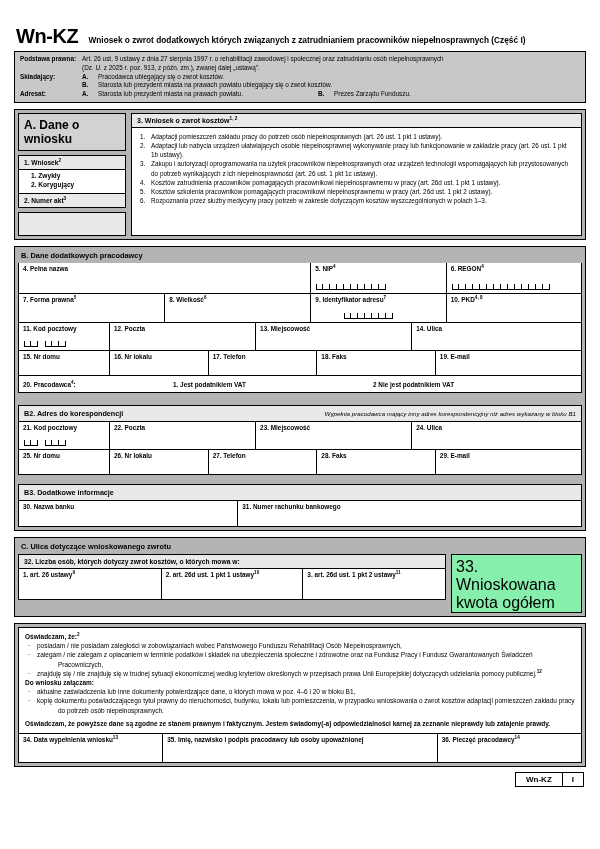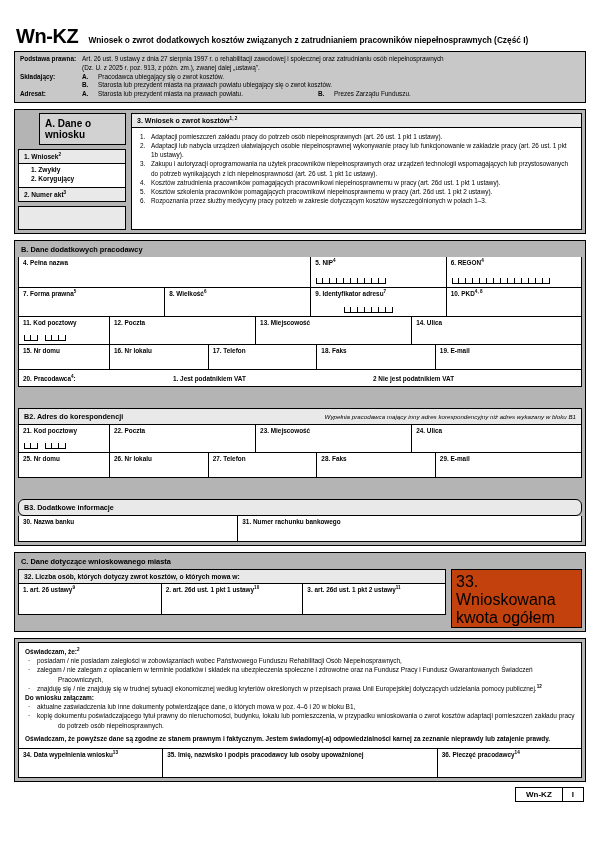--- a/index.html
+++ b/index.html
@@ -55,21 +55,21 @@
   .comb span{
     width:7px;height:6px;border:1px solid #000;border-top:none;
     border-left:none;box-sizing:border-box;
   }
   .comb span:first-child{border-left:1px solid #000;}
   .comb-gap{width:5px;}
 
   
   .secA{display:flex;gap:5px;}
   .colA{width:108px;flex:none;}
-  .A-head{background:#d2d2d2;border:1px solid #000;font-size:10px;font-weight:bold;padding:4px 5px;margin-left:21px;}
+  .A-head{background:#d2d2d2;border:1px solid #000;font-size:12px;font-weight:bold;padding:4px 5px;}
   .A-box{border:1px solid #000;background:#e9e9e9;margin-top:4px;padding:3px 5px;font-size:6.6px;font-weight:bold;}
   .A-sub{border:1px solid #000;border-top:none;background:#fff;padding:2px 5px 3px 12px;font-size:6.6px;font-weight:bold;line-height:1.35;}
   .A-blank{border:1px solid #000;background:#e9e9e9;height:22px;margin-top:4px;}
   .colB{flex:1;border:1px solid #000;background:#fff;}
   .colB-t{background:#e9e9e9;border-bottom:1px solid #000;font-size:7px;font-weight:bold;padding:3px 5px;}
   .olist{font-size:6.4px;line-height:1.42;padding:4px 6px 4px 8px;}
   .olist .li{display:flex;}
   .olist .n{width:11px;flex:none;}
   .olist .t{flex:1;}
 
@@ -87,21 +87,21 @@
   .foot .fb{border:1px solid #000;font-size:8px;font-weight:bold;padding:2px 10px;background:#fff;}
   .foot .fb2{border:1px solid #000;border-left:none;font-size:8px;font-weight:bold;padding:2px 9px;background:#fff;}
 </style>
 </head>
 <body>
 
 <div class="page">
 
   <div class="hdr">
     <div class="hdr-code">Wn-KZ</div>
-    <div class="hdr-title">Wniosek o zwrot dodatkowych kosztów związanych z zatrudnianiem pracowników niepełnosprawnych (Część I)</div>
+    <div class="hdr-title">Wniosek o zwrot dodatkowych których związanych z zatrudnianiem pracowników niepełnosprawnych (Część I)</div>
   </div>
 
   <div class="legal">
     <div class="legal-row">
       <div class="legal-lbl">Podstawa prawna:</div>
       <div class="legal-body">
         <div>Art. 26 ust. 9 ustawy z dnia 27 sierpnia 1997 r. o rehabilitacji zawodowej i społecznej oraz zatrudnianiu osób niepełnosprawnych</div>
         <div>(Dz. U. z 2025 r. poz. 913, z późn. zm.), zwanej dalej „ustawą".</div>
       </div>
     </div>
@@ -294,21 +294,21 @@
     </div>
 
     <div class="grid nt">
       <div class="cell" style="width:570px;height:17px;display:flex;align-items:center;">
         <div class="lbl" style="width:150px;"><span>20. Pracodawca</span><sup>4</sup>:</div>
         <div class="lbl" style="width:200px;">1. Jest podatnikiem VAT</div>
         <div class="lbl">2 Nie jest podatnikiem VAT</div>
       </div>
     </div>
 
-    <div class="band withnote" style="margin-top:21px;">
+    <div class="band withnote" style="margin-top:12px;">
       <span>B2. Adres do korespondencji</span>
       <span class="note">Wypełnia pracodawca mający inny adres korespondencyjny niż adres wykazany w bloku B1</span>
     </div>
 
     <div class="grid nt">
       <div class="cell" style="width:92px;height:28px;">
         <div class="lbl">21. Kod pocztowy</div>
         <div class="comb">
           <span></span>
             <span></span>
@@ -340,49 +340,49 @@
         <div class="lbl">27. Telefon</div>
       </div>
       <div class="cell" style="width:120px;height:25px;">
         <div class="lbl">28. Faks</div>
       </div>
       <div class="cell" style="width:148px;height:25px;">
         <div class="lbl">29. E-mail</div>
       </div>
     </div>
 
-    <div class="band" style="margin-top:21px;border-radius:6px;">B3. Dodatkowe informacje</div>
+    <div class="band" style="margin-top:9px;">B3. Dodatkowe informacje</div>
     <div class="grid nt">
       <div class="cell" style="width:222px;height:26px;">
         <div class="lbl">30. Nazwa banku</div>
       </div>
       <div class="cell" style="width:348px;height:26px;">
         <div class="lbl">31. Numer rachunku bankowego</div>
       </div>
     </div>
   </div>
 
   <div class="sec">
-    <div class="sec-title">C. Dane dotyczące wnioskowanego miasta</div>
+    <div class="sec-title">C. Ulica dotyczące wnioskowanego zwrotu</div>
     <div style="display:flex;gap:5px;">
       <div style="width:428px;flex:none;">
         <div class="band" style="font-size:6.7px;">32. Liczba osób, których dotyczy zwrot kosztów, o których mowa w:</div>
         <div class="grid nt">
           <div class="cell" style="width:143px;height:31px;">
             <div class="lbl"><span>1. art. 26 ustawy</span><sup>9</sup></div>
           </div>
           <div class="cell" style="width:142px;height:31px;">
             <div class="lbl"><span>2. art. 26d ust. 1 pkt 1 ustawy</span><sup>10</sup></div>
           </div>
           <div class="cell" style="width:143px;height:31px;">
             <div class="lbl"><span>3. art. 26d ust. 1 pkt 2 ustawy</span><sup>11</sup></div>
           </div>
         </div>
       </div>
-      <div style="flex:1;border:1px solid #000;background:#c2410c;padding:3px 4px 0 4px;">
+      <div style="flex:1;border:1px solid #000;background:#86efac;padding:3px 4px 0 4px;">
         <div class="lbl">33. Wnioskowana kwota ogółem</div>
       </div>
     </div>
   </div>
 
   <div class="decl">
     <div class="decl-in">
       <h4>
         <span>Oświadczam, że:</span><sup>2</sup>
       </h4>

